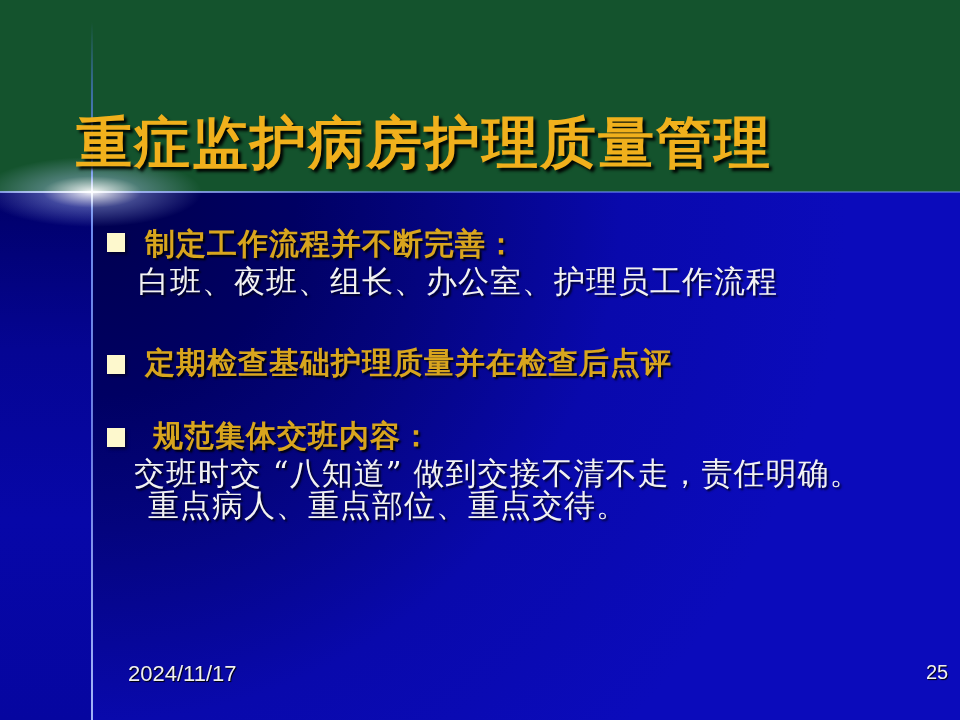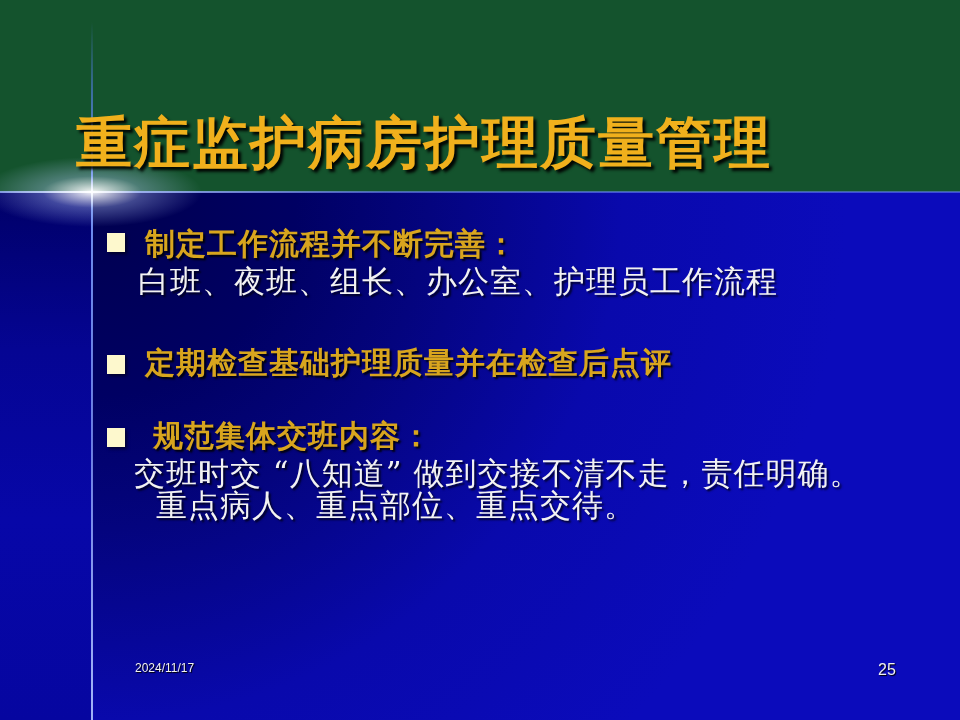--- a/index.html
+++ b/index.html
@@ -58,22 +58,22 @@
   }
   .white {
     font-size:31px; font-weight:500; color:#f2f2f2;
     text-shadow:2px 2px 2px rgba(0,0,0,.75);
   }
   
   .footer-date, .page-num {
     position:absolute; font-family:"Liberation Sans","DejaVu Sans",sans-serif;
     color:#f0f0f0; text-shadow:1px 1px 1px #000;
   }
-  .footer-date { left:135px; top:661px; font-size:12px; }
-  .page-num  { left:878px; top:661px; font-size:16px; }
+  .footer-date { left:128px; top:661px; font-size:22px; }
+  .page-num  { left:926px; top:661px; font-size:20px; }
 </style>
 </head>
 <body>
 
 <div class="slide">
 
   <div class="bg-main"></div>
   <div class="bg-left"></div>
   <div class="line-v"></div>
   <div class="line-h"></div>
@@ -84,18 +84,18 @@
   <span class="b-square" style="left:107px; top:233px;"></span>
   <div class="txt white" style="left:138px; top:264px;">白班、夜班、组长、办公室、护理员工作流程</div>
   <div class="txt gold" style="left:145px; top:227px;">制定工作流程并不断完善：</div>
 
   <span class="b-square" style="left:107px; top:355px;"></span>
   <div class="txt gold" style="left:145px; top:346px;text-align:center;">定期检查基础护理质量并在检查后点评</div>
 
   <span class="b-square" style="left:107px; top:428px;"></span>
   <div class="txt white" style="left:134px; top:456px;">交班时交 “八知道” 做到交接不清不走，责任明确。</div>
   <div class="txt gold" style="left:153px; top:419px;">规范集体交班内容：</div>
-  <div class="txt white" style="left:156px; top:488px;">重点病人、重点部位、重点交待。</div>
+  <div class="txt white" style="left:148px; top:488px;">重点病人、重点部位、重点交待。</div>
 
   <div class="footer-date">2024/11/17</div>
   <div class="page-num">25</div>
 
 </div>
 
 </body></html>

